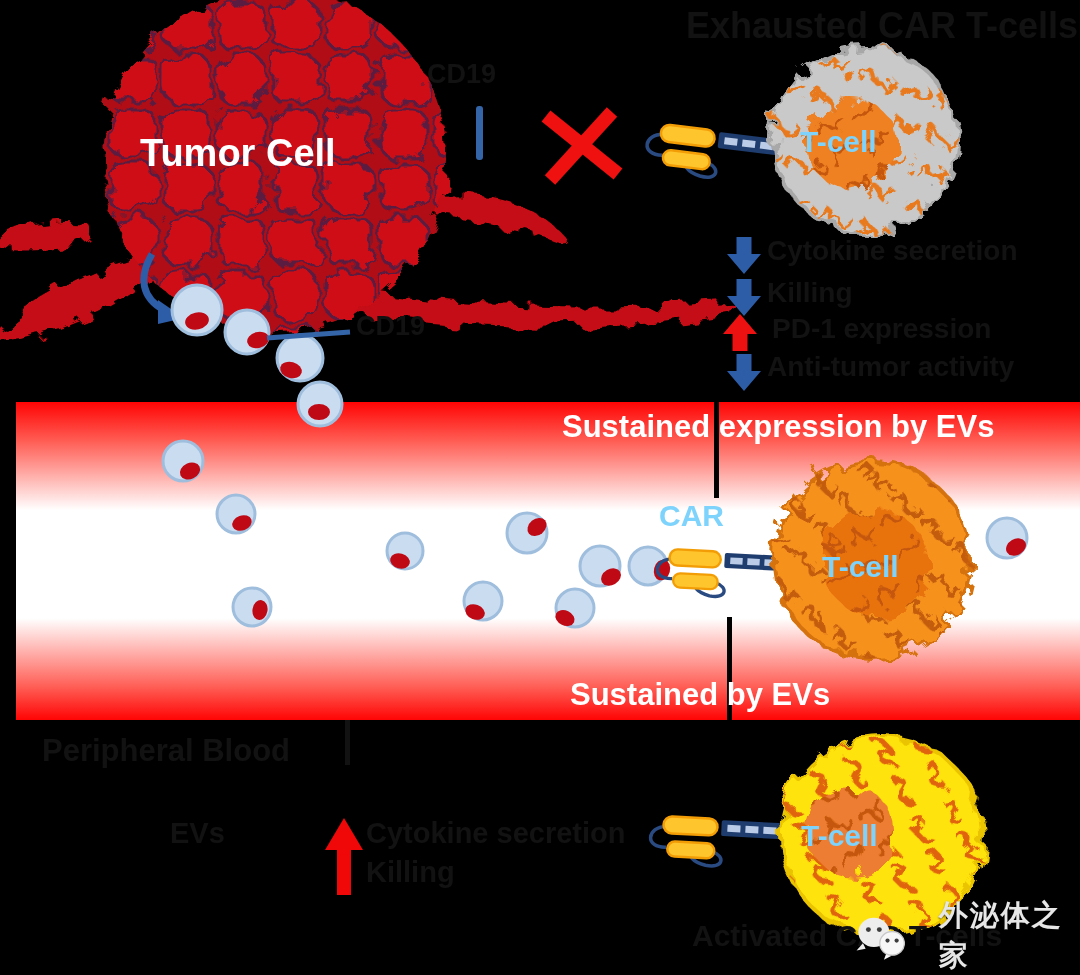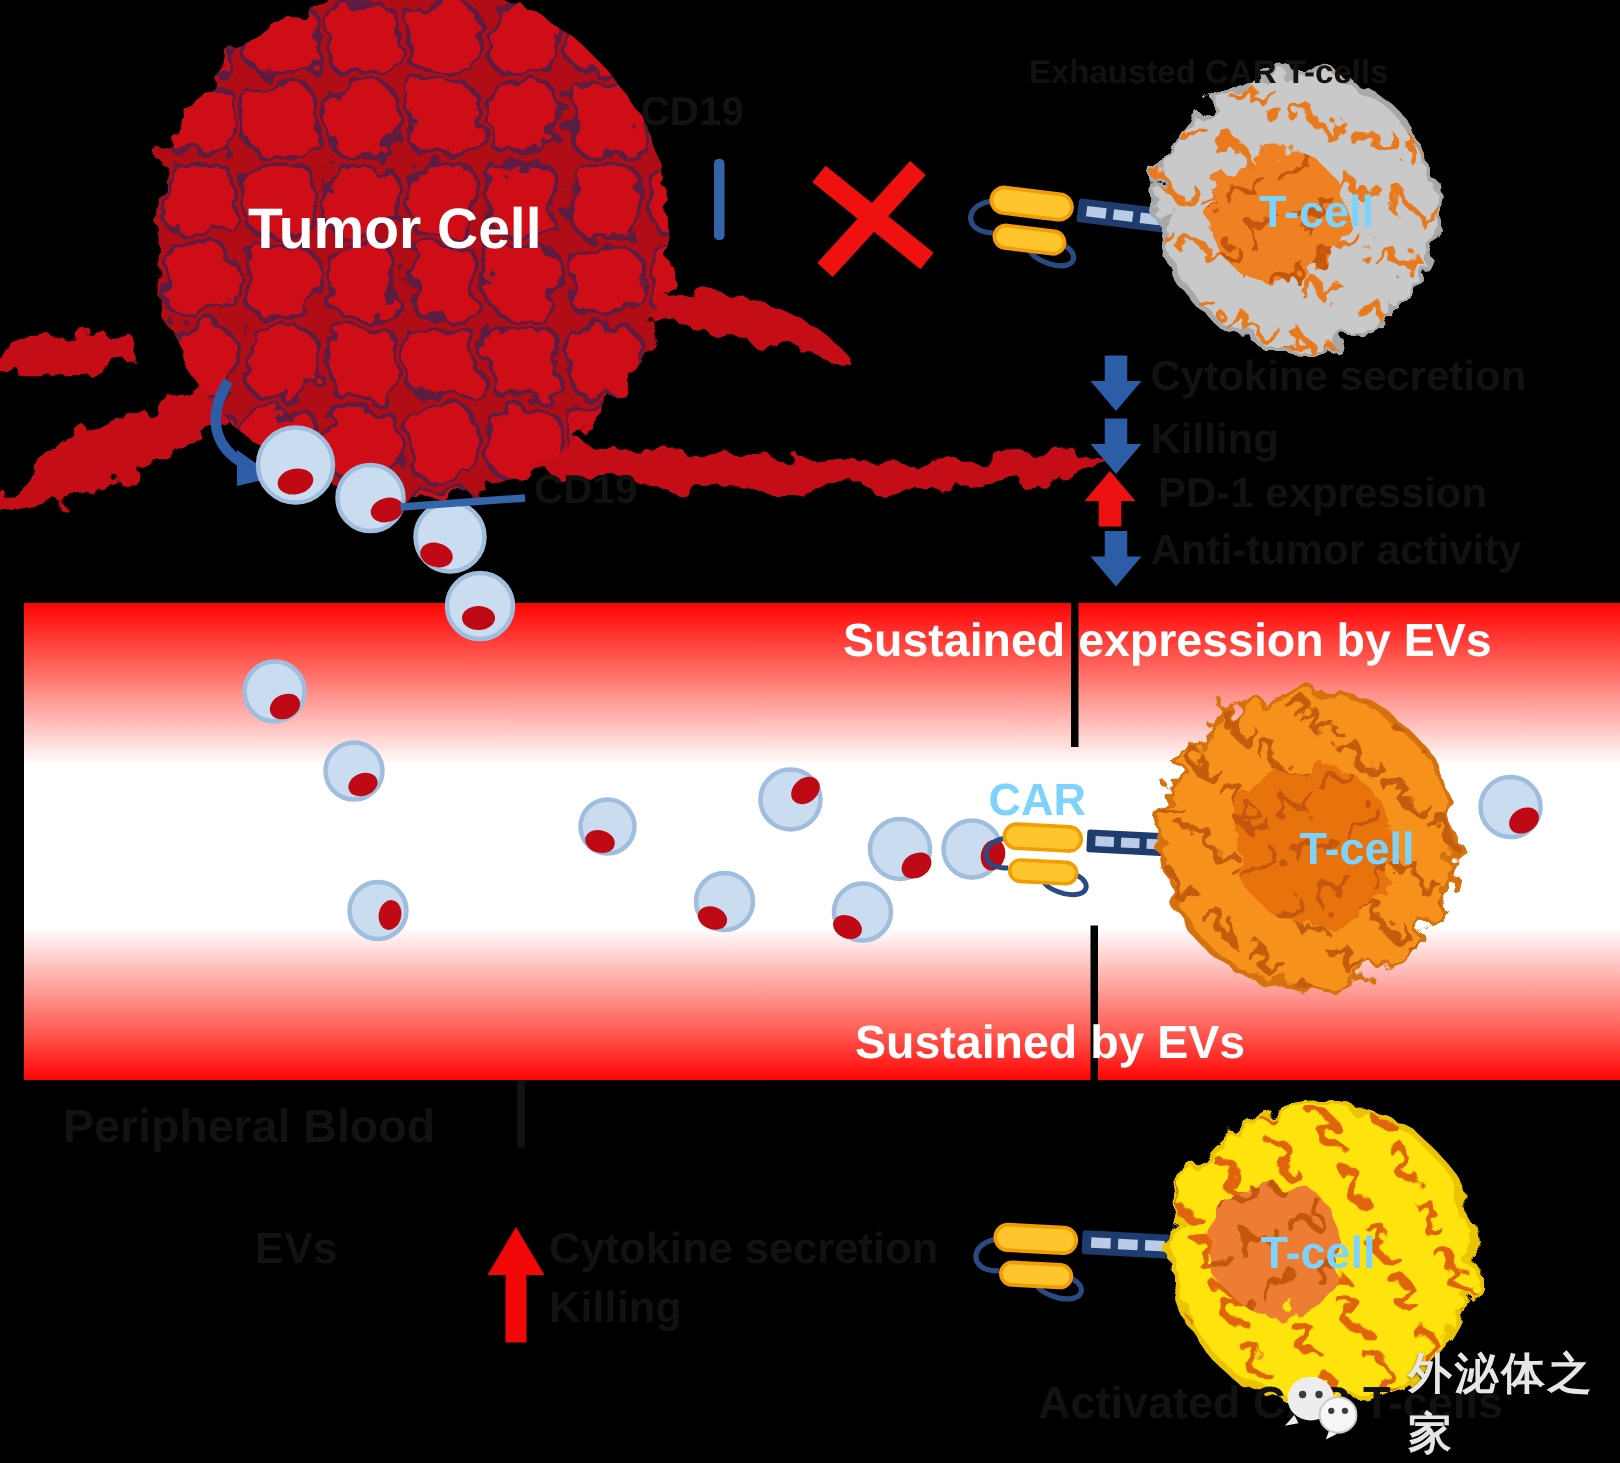--- a/index.html
+++ b/index.html
@@ -11,21 +11,21 @@
   .white{color:#ffffff;}
   .black{color:#7dd3fc;}
   #blood-band{position:absolute;left:16px;top:402px;width:1064px;height:318px;
     background:linear-gradient(#ff0404 0%,#ff5b52 12%,#ffffff 34%,#ffffff 68%,#ff5b52 90%,#ff0404 100%);
     z-index:1;}
   #art{position:absolute;left:0;top:0;z-index:2;}
   .txt{z-index:3;}
   #watermark{position:absolute;left:852px;top:896px;z-index:4;display:flex;align-items:center;gap:30px;}
   #watermark-text{font-size:29px;font-weight:bold;color:#e6e6e6;letter-spacing:2px;
                   text-shadow:0 1px 2px rgba(0,0,0,.6);margin-left:4px;}
-  .ctr{text-align:right;margin-left:11px;}
+  .ctr{text-align:left;}
 </style>
 </head>
 <body>
 
 <div id="stage">
 
   <div id="blood-band"></div>
 
   <svg id="art" width="1080" height="975" viewBox="0 0 1080 975">
     <defs>
@@ -154,36 +154,36 @@
       <circle cx="882" cy="836" r="100" fill="url(#sqYel)"></circle>
       <circle cx="851" cy="831" r="44" fill="#ed7d31"></circle>
       <circle cx="851" cy="831" r="44" fill="url(#sqNuc)"></circle>
     </g>
 
     <path d="M344,818 L363,850 H351 V895 H337 V850 H325 Z" fill="#f00808"></path>
   </svg>
 
   <div class="abs txt lbl white ctr" style="left:140px;top:134px;width:210px;font-size:38px;">Tumor Cell</div>
 
-  <div class="abs txt lbl ghost" style="left:686px;top:36px;font-size:22px;">Exhausted CAR T-cells</div>
+  <div class="abs txt lbl ghost" style="left:686px;top:7px;font-size:36px;">Exhausted CAR T-cells</div>
 
   <div class="abs txt lbl ghost" style="left:427px;top:60px;font-size:27px;">CD19</div>
 
   <div class="abs txt lbl black ctr" style="left:800px;top:126px;width:105px;font-size:30px;">T-cell</div>
 
   <div class="abs txt lbl ghost" style="left:767px;top:236px;font-size:28px;">Cytokine secretion</div>
   <div class="abs txt lbl ghost" style="left:767px;top:278px;font-size:28px;">Killing</div>
   <div class="abs txt lbl ghost" style="left:772px;top:314px;font-size:28px;">PD-1 expression</div>
   <div class="abs txt lbl ghost" style="left:767px;top:352px;font-size:28px;">Anti-tumor activity</div>
 
   <div class="abs txt lbl ghost" style="left:356px;top:312px;font-size:27px;">CD19</div>
 
   <div class="abs txt lbl white" style="left:562px;top:411px;font-size:31px;">Sustained expression by EVs</div>
 
-  <div class="abs txt lbl black" style="left:659px;top:518px;font-size:30px;">CAR</div>
+  <div class="abs txt lbl black" style="left:659px;top:500px;font-size:30px;">CAR</div>
 
   <div class="abs txt lbl black ctr" style="left:822px;top:551px;width:110px;font-size:30px;">T-cell</div>
 
   <div class="abs txt lbl white" style="left:570px;top:679px;font-size:31px;">Sustained by EVs</div>
 
   <div class="abs txt lbl ghost" style="left:42px;top:735px;font-size:31px;">Peripheral Blood</div>
 
   <div class="abs txt lbl ghost" style="left:170px;top:818px;font-size:29px;">EVs</div>
   <div class="abs txt lbl ghost" style="left:366px;top:818px;font-size:29px;">Cytokine secretion</div>
   <div class="abs txt lbl ghost" style="left:366px;top:857px;font-size:29px;">Killing</div>

